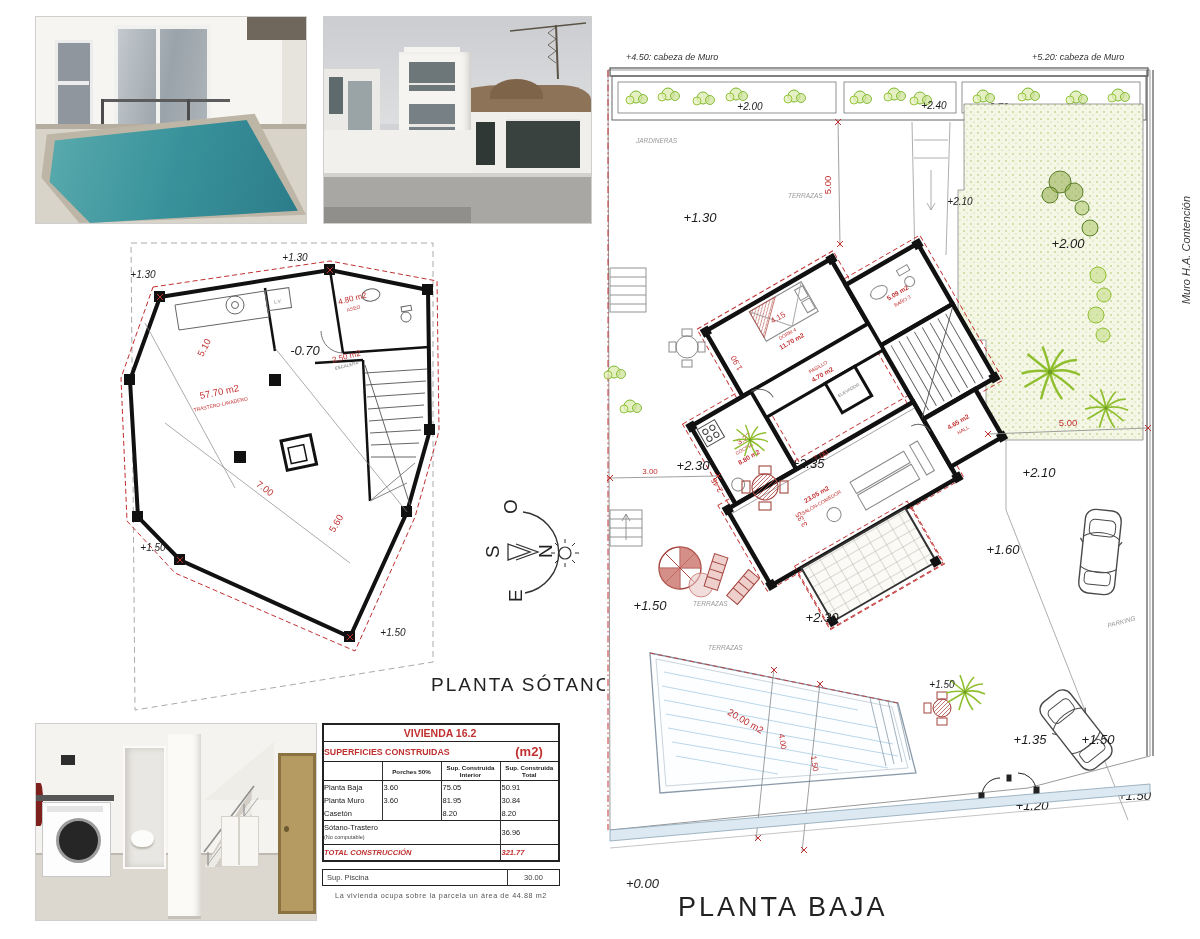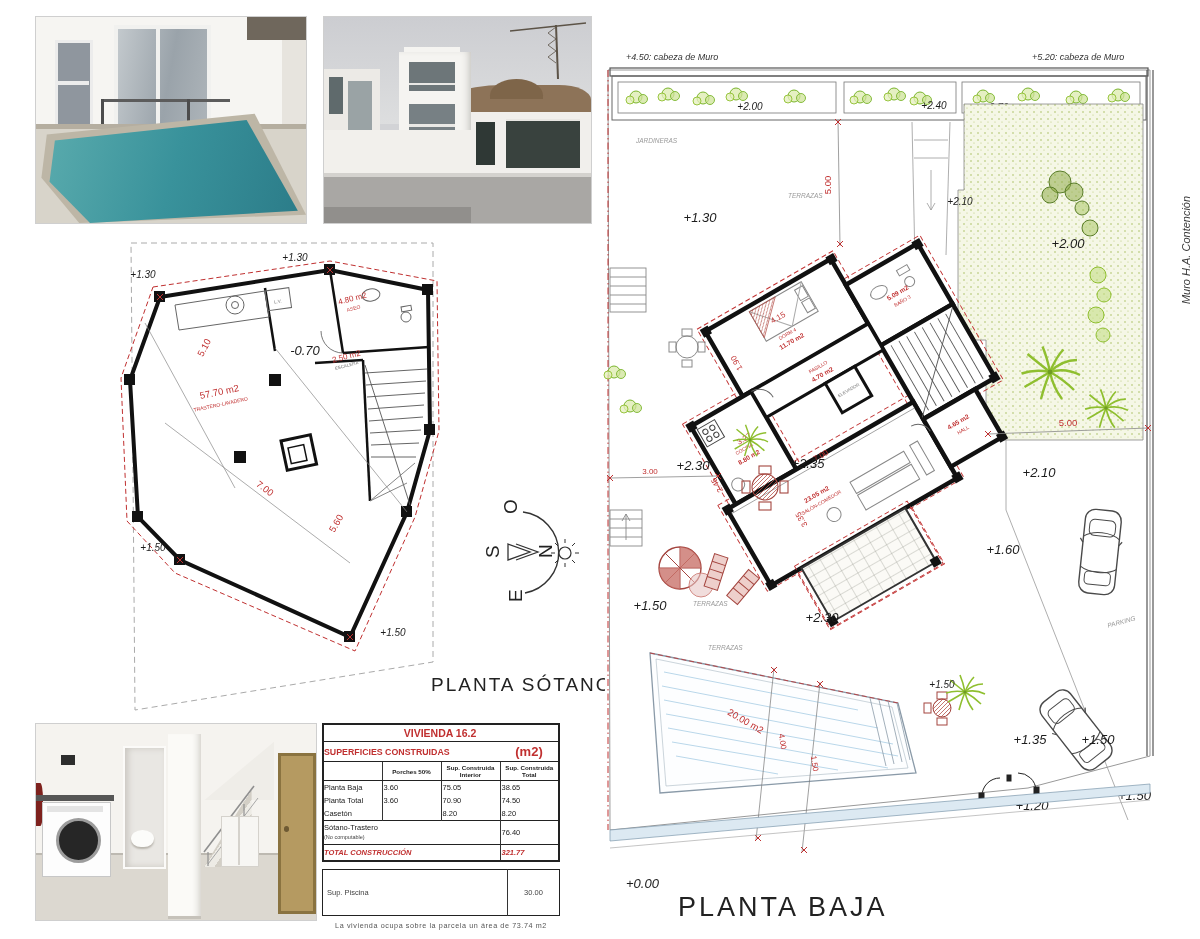--- a/index.html
+++ b/index.html
@@ -20,21 +20,21 @@
   tr.r-sub td{color:#c03030;font-weight:bold;font-size:8.8px;border-bottom:1.5px solid #222;text-align:center;}
   tr.r-sub td.unit{font-size:13px;}
   tr.r-head td{font-size:6.2px;font-weight:bold;border-bottom:1.5px solid #222;line-height:1.15;
                text-align:center !important;padding:2px 1px;}
   td.red{color:#c03030;}
   tr.r-total td{border-top:1.5px solid #222;font-weight:bold;font-size:7.5px;padding:3px 1px;}
   tr.r-sot td{border-top:1.5px solid #222;padding:3px 1px;}
   tr.r-sot .note{font-size:5.5px;color:#444;}
   tr.r-constr td{border-top:1.5px solid #222;color:#c03030;font-weight:bold;padding:3px 1px;font-style:italic;}
   table.pisc{width:100%;border-collapse:collapse;border:1.5px solid #222;margin-top:7px;}
-  table.pisc td{font-size:7.5px;color:#444;padding:18px 4px;text-align:left;}
+  table.pisc td{font-size:7.5px;color:#444;padding:3px 4px;text-align:left;}
   table.pisc td:last-child{border-left:1px solid #333;width:22%;text-align:center;}
   #tbl-foot{margin-top:5px;font-size:7.2px;color:#555;letter-spacing:.6px;text-align:center;}
 
   
   text{font-family:"Liberation Sans",sans-serif;}
   .t-lvl{font-size:10px;font-style:italic;fill:#1c1c1c;}
   .t-lvl-lg{font-size:13px;font-style:italic;fill:#1c1c1c;}
   .t-note{font-size:9px;font-style:italic;fill:#333;}
   .t-red{fill:#c03030;font-size:8px;}
   .t-red-lg{fill:#c03030;font-size:9.5px;}
@@ -140,56 +140,56 @@
       <tr class="r-head">
         <td></td>
         <td>Porches 50%</td>
         <td>Sup. Construida Interior</td>
         <td>Sup. Construida Total</td>
       </tr>
       <tr class="r-data">
         <td>Planta Baja</td>
         <td class="red">3.60</td>
         <td class="red">75.05</td>
-        <td class="red">38.65</td>
+        <td class="red">50.91</td>
       </tr>
       <tr class="r-data">
-        <td>Planta Total</td>
+        <td>Planta Muro</td>
         <td class="red">3.60</td>
-        <td class="red">70.90</td>
-        <td class="red">74.50</td>
+        <td class="red">81.95</td>
+        <td class="red">30.84</td>
       </tr>
       <tr class="r-data">
         <td>Casetón</td>
         <td class="red"></td>
         <td class="red">8.20</td>
         <td class="red">8.20</td>
       </tr>
       <tr class="r-sot">
         <td colspan="3" style="line-height:1.1;">
           <span>Sótano-Trastero</span><br>
           <span class="note">(No computable)</span>
         </td>
-        <td class="red">76.40</td>
+        <td class="red">36.96</td>
       </tr>
       <tr class="r-constr">
         <td colspan="3">TOTAL CONSTRUCCIÓN</td>
         <td>321.77</td>
       </tr>
     </tbody>
       </table>
     <table class="pisc">
       <tbody>
           <tr>
         <td>Sup. Piscina</td>
         <td>30.00</td>
       </tr>
     </tbody>
       </table>
-    <div id="tbl-foot">La vivienda ocupa sobre la parcela un área de 73.74 m2</div>
+    <div id="tbl-foot">La vivienda ocupa sobre la parcela un área de 44.88 m2</div>
   </div>
 
   <svg class="abs" style="left:115px;top:233px;" width="490" height="500" viewBox="0 0 490 500">
 
     <polygon points="16,10 318,10 318,429 20,477" fill="none" stroke="#aaa" stroke-width="1" stroke-dasharray="6 4"></polygon>
 
     <polygon points="38,54 215,28 322,48 324,198 300,284 240,418 60,340 12,288 6,145" fill="none" stroke="#c03030" stroke-width="1" stroke-dasharray="5 3"></polygon>
 
     <polygon points="45,64 215,37 313,57 315,197 292,279 235,404 65,327 23,284 15,147" fill="#fff" stroke="#111" stroke-width="4"></polygon>
 

